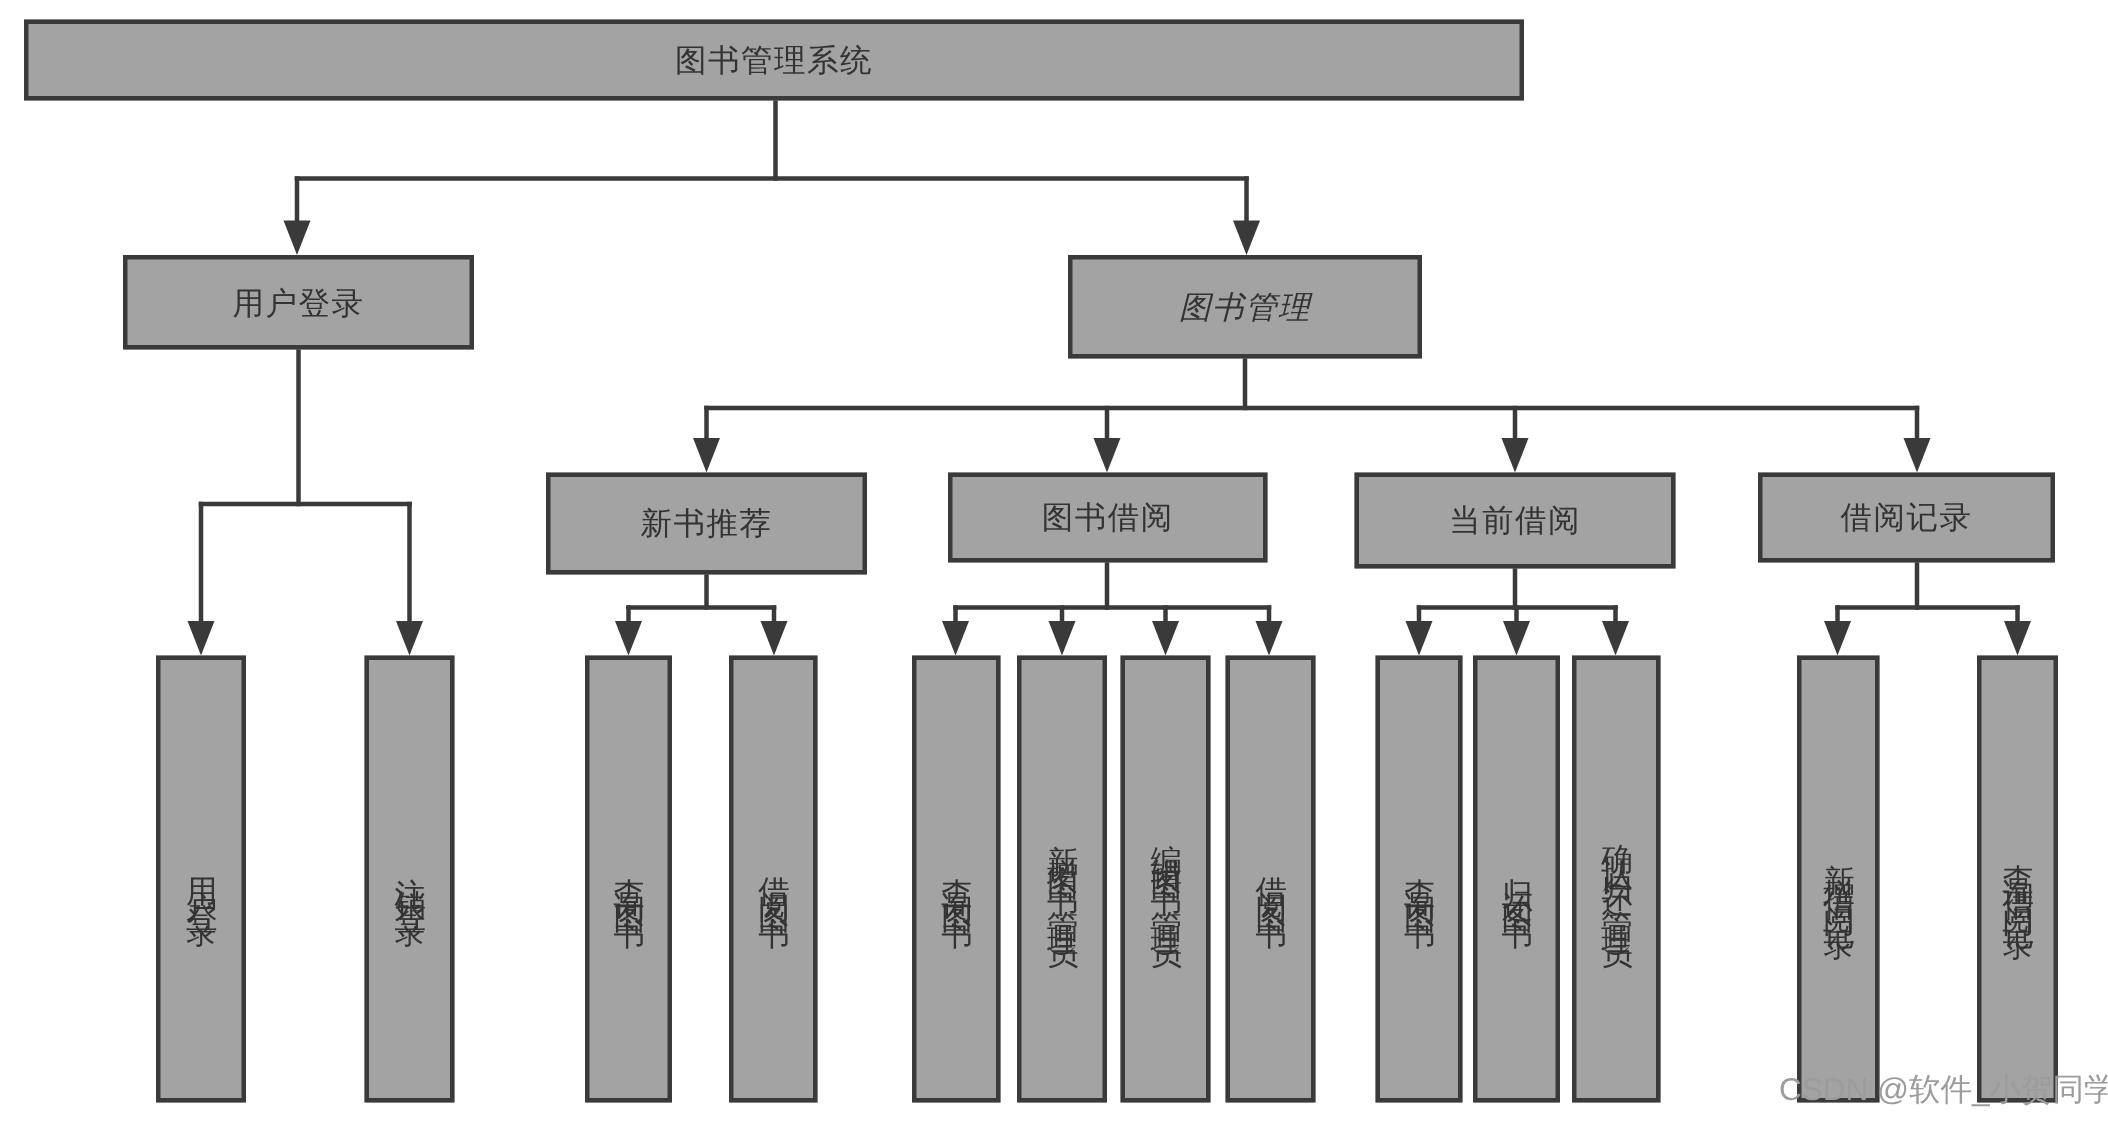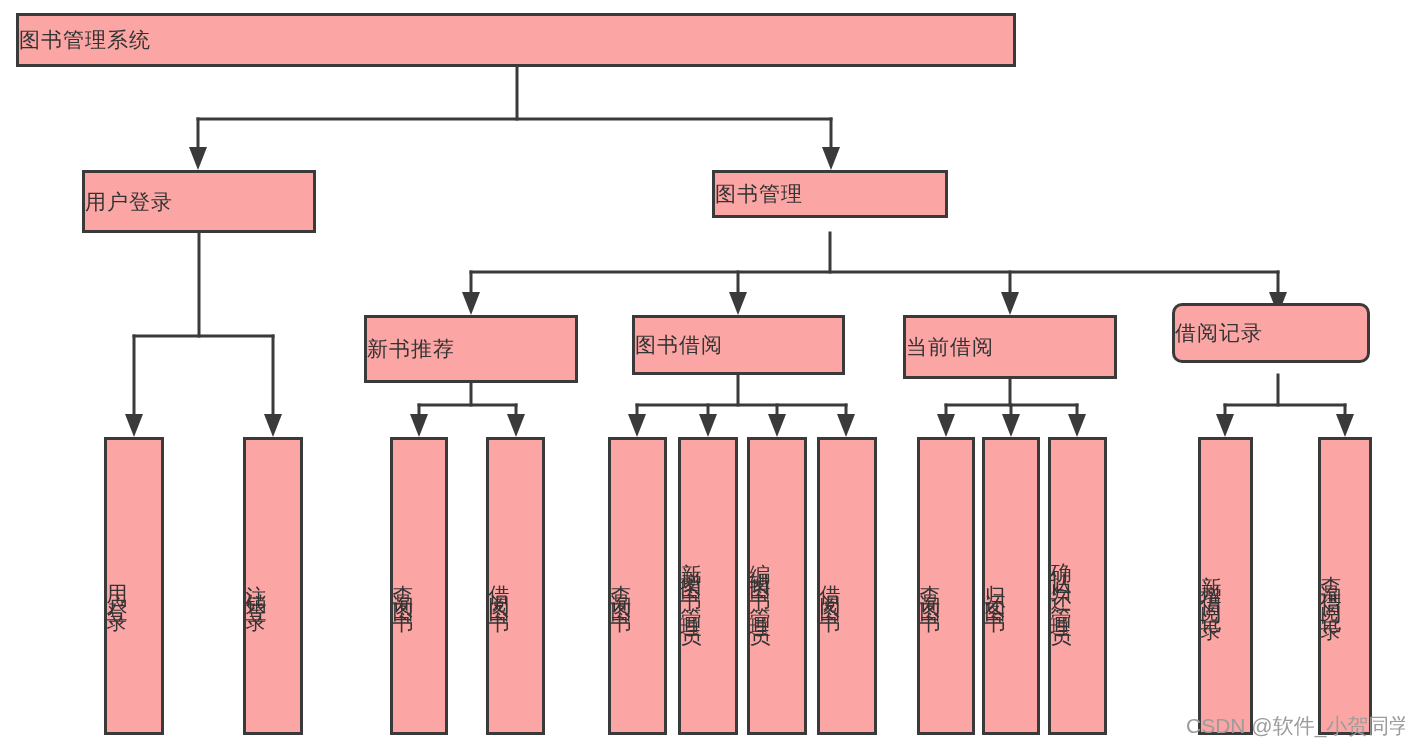--- a/index.html
+++ b/index.html
@@ -6,39 +6,39 @@
     --line:#3a3a3a;
     --text:#333333;
     --wm:#9c9c9c;
     --bg:#ffffff;
   }
   html,body{margin:0;padding:0;}
   body{font-family:"Liberation Sans","DejaVu Sans",sans-serif;background:var(--bg);}
   .stage{position:relative;width:1405px;height:747px;background:var(--bg);overflow:hidden;}
   .connectors{position:absolute;left:0;top:0;width:1405px;height:747px;color:var(--line);pointer-events:none;}
   .node{
-    position:absolute;box-sizing:border-box;background:#fca5a5;
+    position:absolute;box-sizing:border-box;background:#a3a3a3;
     border:3px solid var(--line);
-    display:flex;align-items:center;
+    display:flex;align-items:center;justify-content:center;
     color:var(--text);font-size:21px;letter-spacing:1px;
   }
   .leaf .label{
     writing-mode:vertical-rl;text-orientation:mixed;
     letter-spacing:9px;line-height:1;font-size:21px;
   }
   
   .n-root{left:16px;top:13px;width:1000px;height:54px;}
   
   .n-userlogin{left:82px;top:170px;width:234px;height:63px;}
-  .n-bookmgmt{left:712px;top:170px;width:236px;height:48px;}
+  .n-bookmgmt{left:712px;top:170px;width:236px;height:69px;font-style:italic;}
   
   .n-recommend{left:364px;top:315px;width:214px;height:68px;}
   .n-borrowing{left:632px;top:315px;width:213px;height:60px;}
   .n-current{left:903px;top:315px;width:214px;height:64px;}
-  .n-records{left:1172px;top:303px;width:198px;height:60px;border-radius:10px;}
+  .n-records{left:1172px;top:315px;width:198px;height:60px;}
   
   .leaf{top:437px;height:298px;}
   .lf-1{left:104px;width:60px;}
   .lf-2{left:243px;width:60px;}
   .lf-3{left:390px;width:58px;}
   .lf-4{left:486px;width:59px;}
   .lf-5{left:608px;width:59px;}
   .lf-6{left:678px;width:60px;}
   .lf-7{left:747px;width:60px;}
   .lf-8{left:817px;width:60px;}

